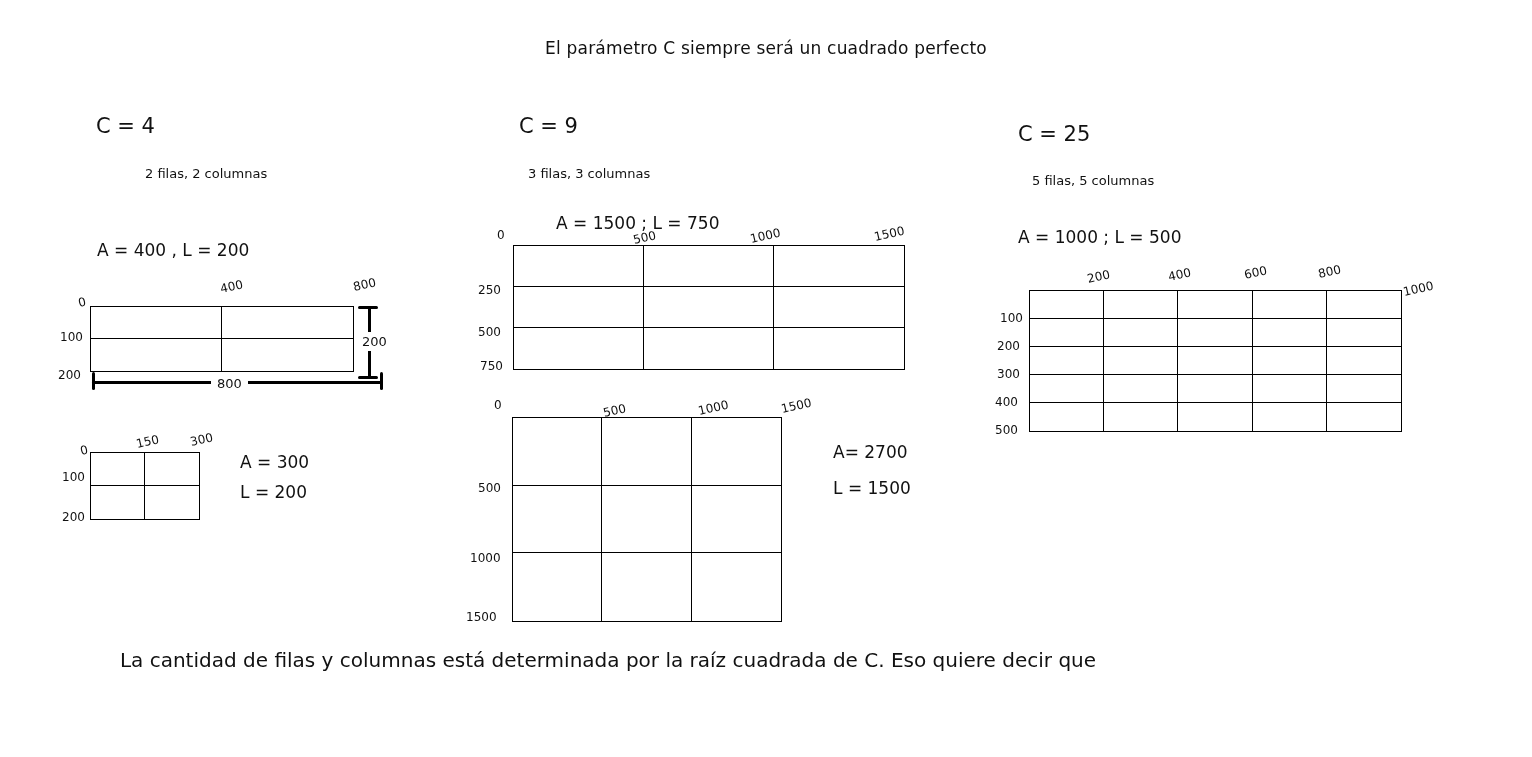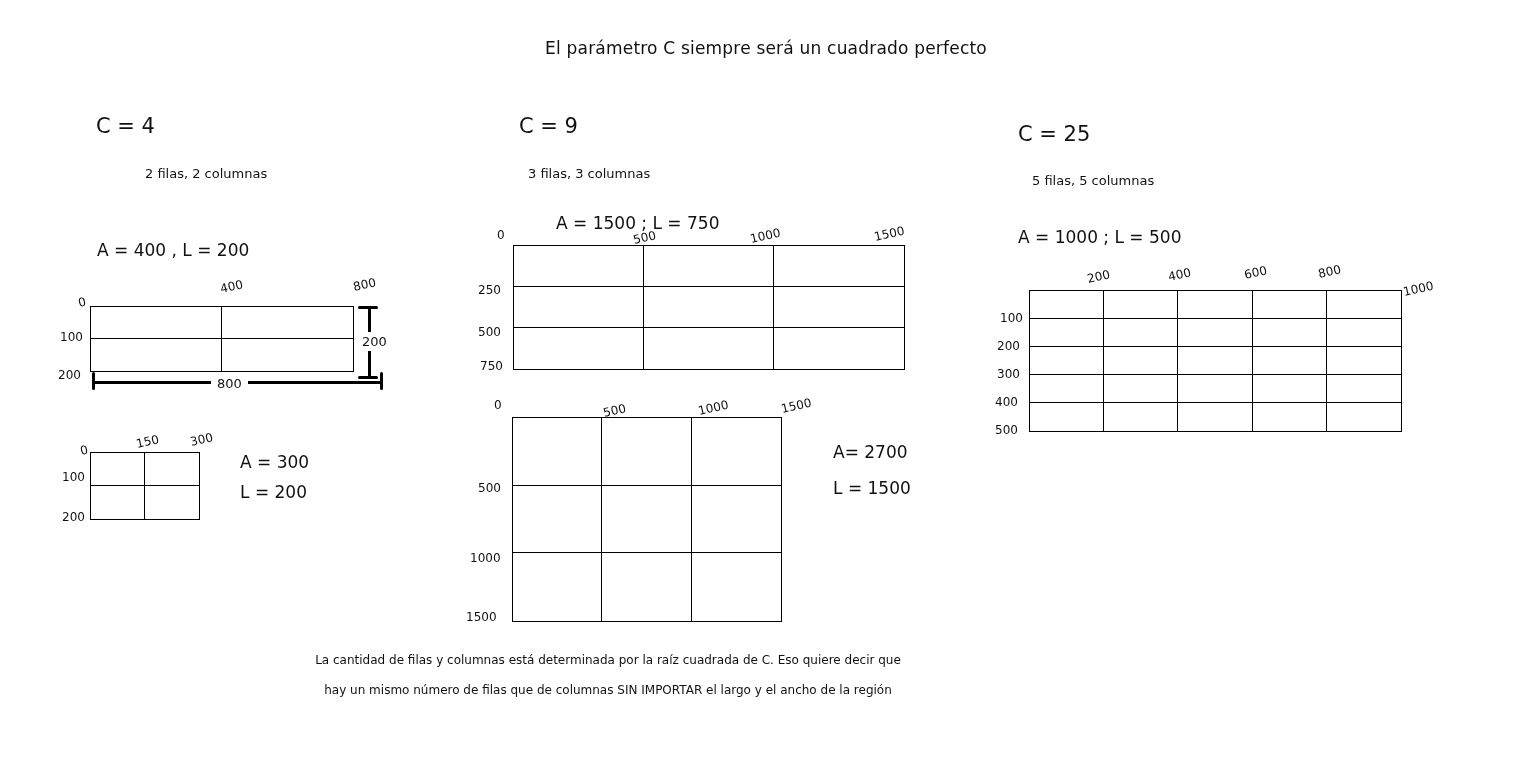--- a/index.html
+++ b/index.html
@@ -51,21 +51,21 @@
   .tick.rot { transform: rotate(-13deg); transform-origin: left bottom; }
   .tick.big { font-size: 13px; }
 
   
   .hline { position: absolute; background: #000; height: 2.6px; border-radius: 2px; }
   .vline { position: absolute; background: #000; width: 2.6px; border-radius: 2px; }
 
   #bottom-note {
     left: 0; top: 645px; width: 1216px;
     text-align: center;
-    font-size: 12px;
+    font-size: 20px;
     line-height: 30px;
   }
   #bottom-note div { white-space: nowrap; }
 </style>
 </head>
 <body>
 
 <div class="abs hand" id="title">El parámetro C siempre será un cuadrado perfecto</div>
 
 <div class="abs hand c-head" style="left:96px; top:114px;">C = 4</div>
@@ -203,14 +203,13 @@
     <div class="last-col"></div>
     <div class="last-row"></div>
     <div class="last-row"></div>
     <div class="last-row"></div>
     <div class="last-row"></div>
     <div class="last-col last-row"></div>
   </div>
 
 <div class="abs hand" id="bottom-note">
   <div>La cantidad de filas y columnas está determinada por la raíz cuadrada de C. Eso quiere decir que</div>
-  <div>hay un mismo número de filas que de columnas SIN IMPORTAR el largo y el ancho de la región</div>
 </div>
 
 </body></html>

